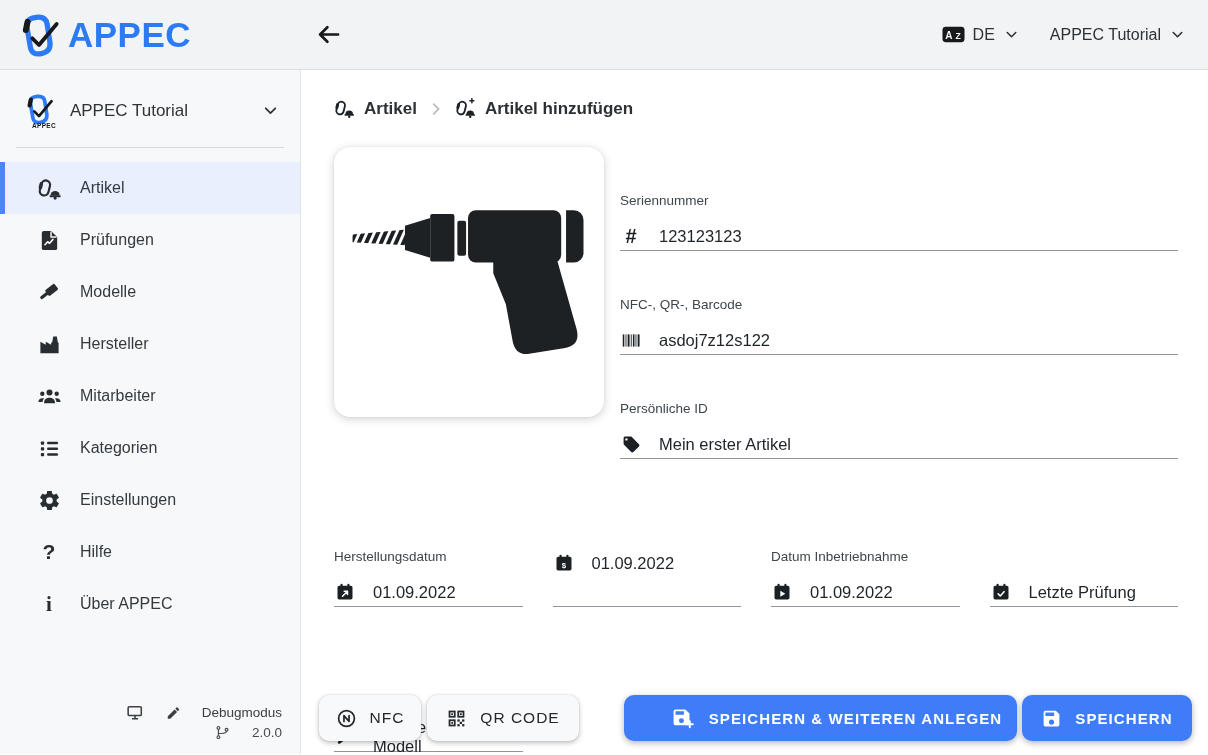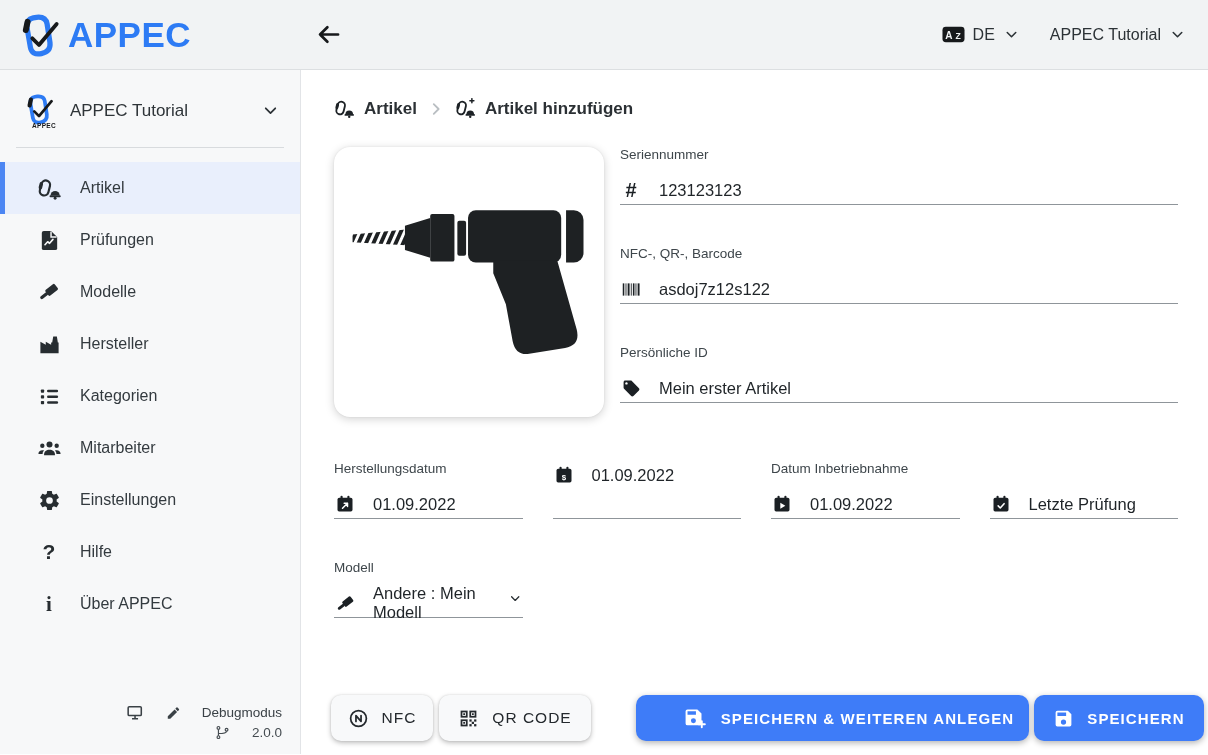--- a/index.html
+++ b/index.html
@@ -56,33 +56,33 @@
   .sep { color:#b9bec2; margin:0 0; }
 
   .top-section { display:flex; gap:16px; }
   .image-card {
     width:270px; height:270px; flex:none; background:#fff; border-radius:16px;
     box-shadow:0 2px 10px rgba(0,0,0,.18), 0 0 2px rgba(0,0,0,.08);
     display:flex; align-items:center; justify-content:center;
   }
   .fields-col { flex:1; }
 
-  .field { border-bottom:1px solid #8f959a; margin-bottom:41px; }
+  .field { border-bottom:1px solid #8f959a; margin-bottom:41px;margin-top:46px; }
   .field.last { margin-bottom:0; }
   .field-label { font-size:13.5px; font-weight:500; color:#3e464b; margin-bottom:12px; height:17px; }
   .field-row { display:flex; align-items:center; gap:17px; height:28px; font-size:16.5px; font-weight:500; color:#1f2428; }
   .fi { width:22px; height:22px; display:flex; align-items:center; justify-content:center; color:#1b2024; flex:none; }
   .hash-glyph { font-size:20px; font-weight:700; color:#1b2024; }
   .row-chev { margin-left:auto; margin-bottom:10px; color:#2b3135; cursor:pointer; }
 
   .grid { display:grid; grid-template-columns:1fr 1fr 1fr 1fr; column-gap:30px; row-gap:41px; margin-top:44px; }
   .cell-end { display:flex; flex-direction:column; justify-content:flex-end; }
 
   
-  .fab-bar { position:absolute; left:30px; bottom:13px; display:flex; align-items:center;justify-content:flex-end; }
+  .fab-bar { position:absolute; left:18px; bottom:13px; display:flex; align-items:center;justify-content:flex-end; }
   .btn { height:46px; border-radius:10px; display:flex; align-items:center; justify-content:center; cursor:pointer; flex:none; }
   .btn-light { background:#f8f9fa; color:#24292d; font-size:15.5px; font-weight:500; letter-spacing:1px;
     box-shadow:0 2px 5px rgba(0,0,0,.25), 0 0 2px rgba(0,0,0,.12); gap:13px; }
   .btn-nfc { width:102px; }
   .btn-qr { width:152px; margin-left:6px; }
   .btn-primary { background:#3e7cf8; color:#fff; font-size:15px; font-weight:700; letter-spacing:1.1px;
     box-shadow:0 2px 6px rgba(0,0,0,.3); }
   .btn-save-new { width:393px; margin-left:45px; gap:15px;padding-left:32px; }
   .btn-save { width:170px; margin-left:5px; gap:13px; }
 </style>
@@ -351,33 +351,33 @@
       <div class="nav-item">
         <span class="ni">
             <svg width="23" height="23">
               <use href="#i-factory"></use>
             </svg>
           </span>
         <span>Hersteller</span>
       </div>
       <div class="nav-item">
         <span class="ni">
+            <svg width="25" height="25">
+              <use href="#i-people"></use>
+            </svg>
+          </span>
+        <span>Mitarbeiter</span>
+      </div>
+      <div class="nav-item">
+        <span class="ni">
             <svg width="23" height="23">
               <use href="#i-list"></use>
             </svg>
           </span>
         <span>Kategorien</span>
-      </div>
-      <div class="nav-item">
-        <span class="ni">
-            <svg width="25" height="25">
-              <use href="#i-people"></use>
-            </svg>
-          </span>
-        <span>Mitarbeiter</span>
       </div>
       <div class="nav-item">
         <span class="ni">
             <svg width="23" height="23">
               <use href="#i-gear"></use>
             </svg>
           </span>
         <span>Einstellungen</span>
       </div>
       <div class="nav-item">

